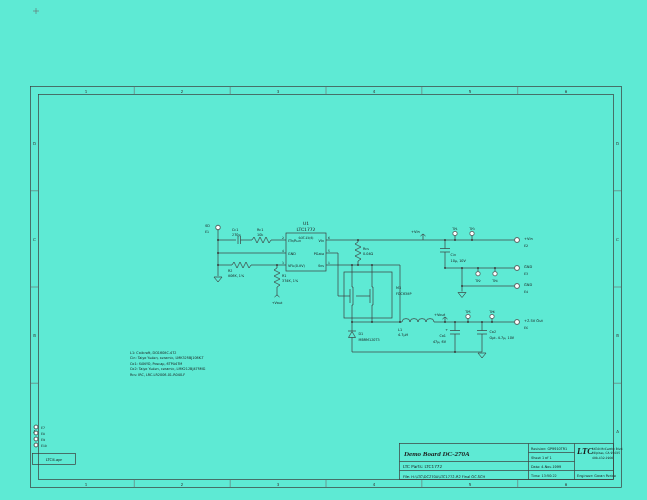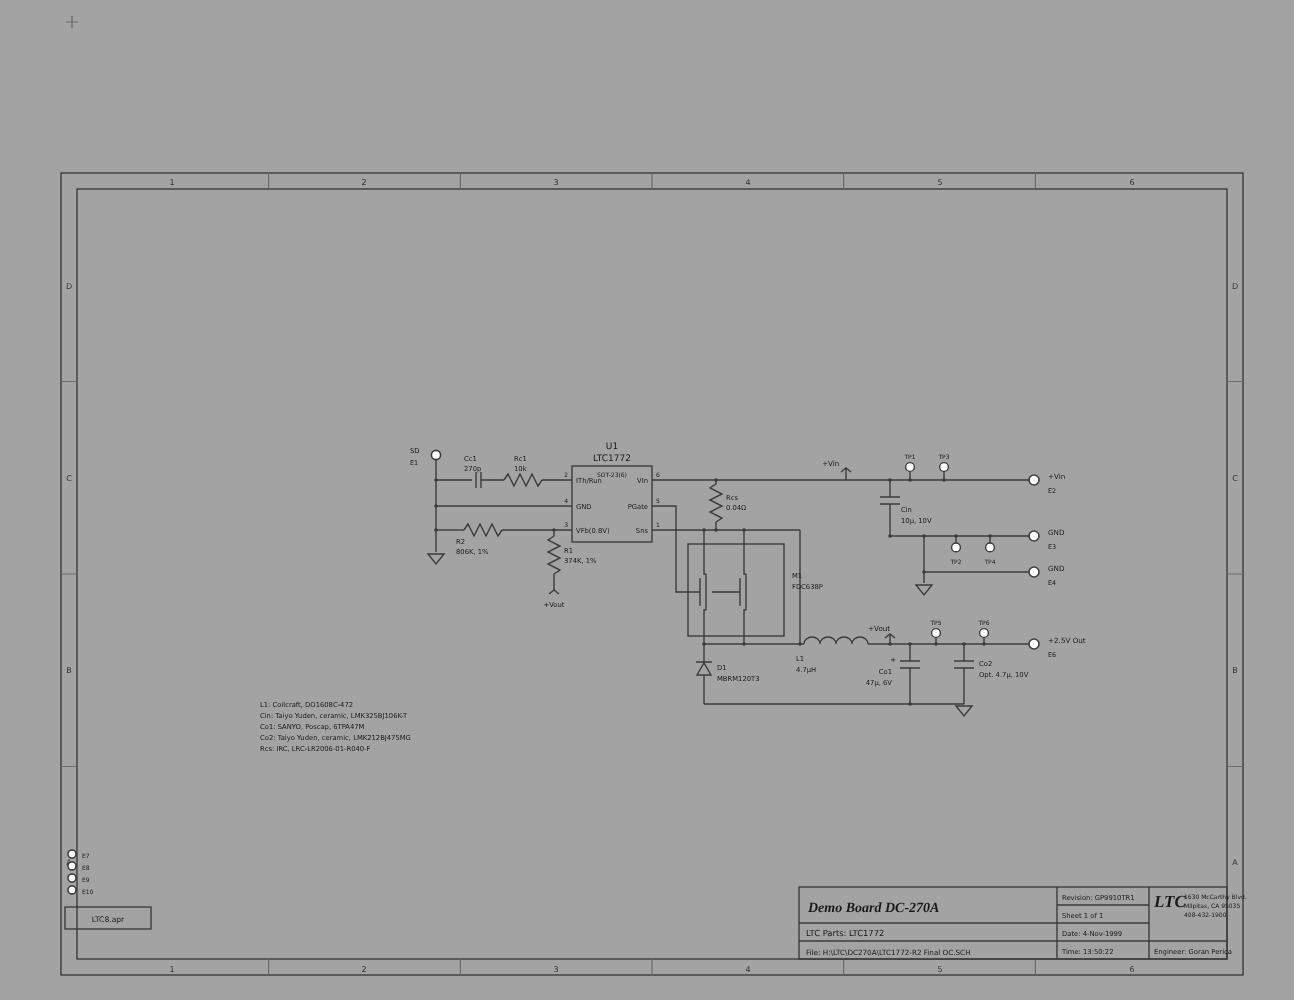--- a/index.html
+++ b/index.html
@@ -1,16 +1,16 @@
 <!DOCTYPE html>
 <html><head>
 <meta charset="utf-8">
 <style>
   html,body{margin:0;padding:0;background:#ffffff;}
-  .page{position:relative;width:647px;height:500px;background:#a3a3a3;overflow:hidden;}
+  .page{position:relative;width:647px;height:500px;background:#5eead4;overflow:hidden;}
   svg{display:block;}
   svg text{font-family:"DejaVu Sans",sans-serif;fill:#1a1a1a;}
   .w{stroke:#3c3c3c;stroke-width:0.7;fill:none;}
   .thin{stroke:#6a6a6a;stroke-width:0.6;fill:none;}
   .dot{fill:#3c3c3c;stroke:none;}
   .term{fill:#ffffff;stroke:#3c3c3c;stroke-width:0.8;}
   .tp{fill:#ffffff;stroke:#3c3c3c;stroke-width:0.7;}
   .t30{font-size:3.0px;}
   .t32{font-size:3.2px;}
   .t34{font-size:3.4px;}

